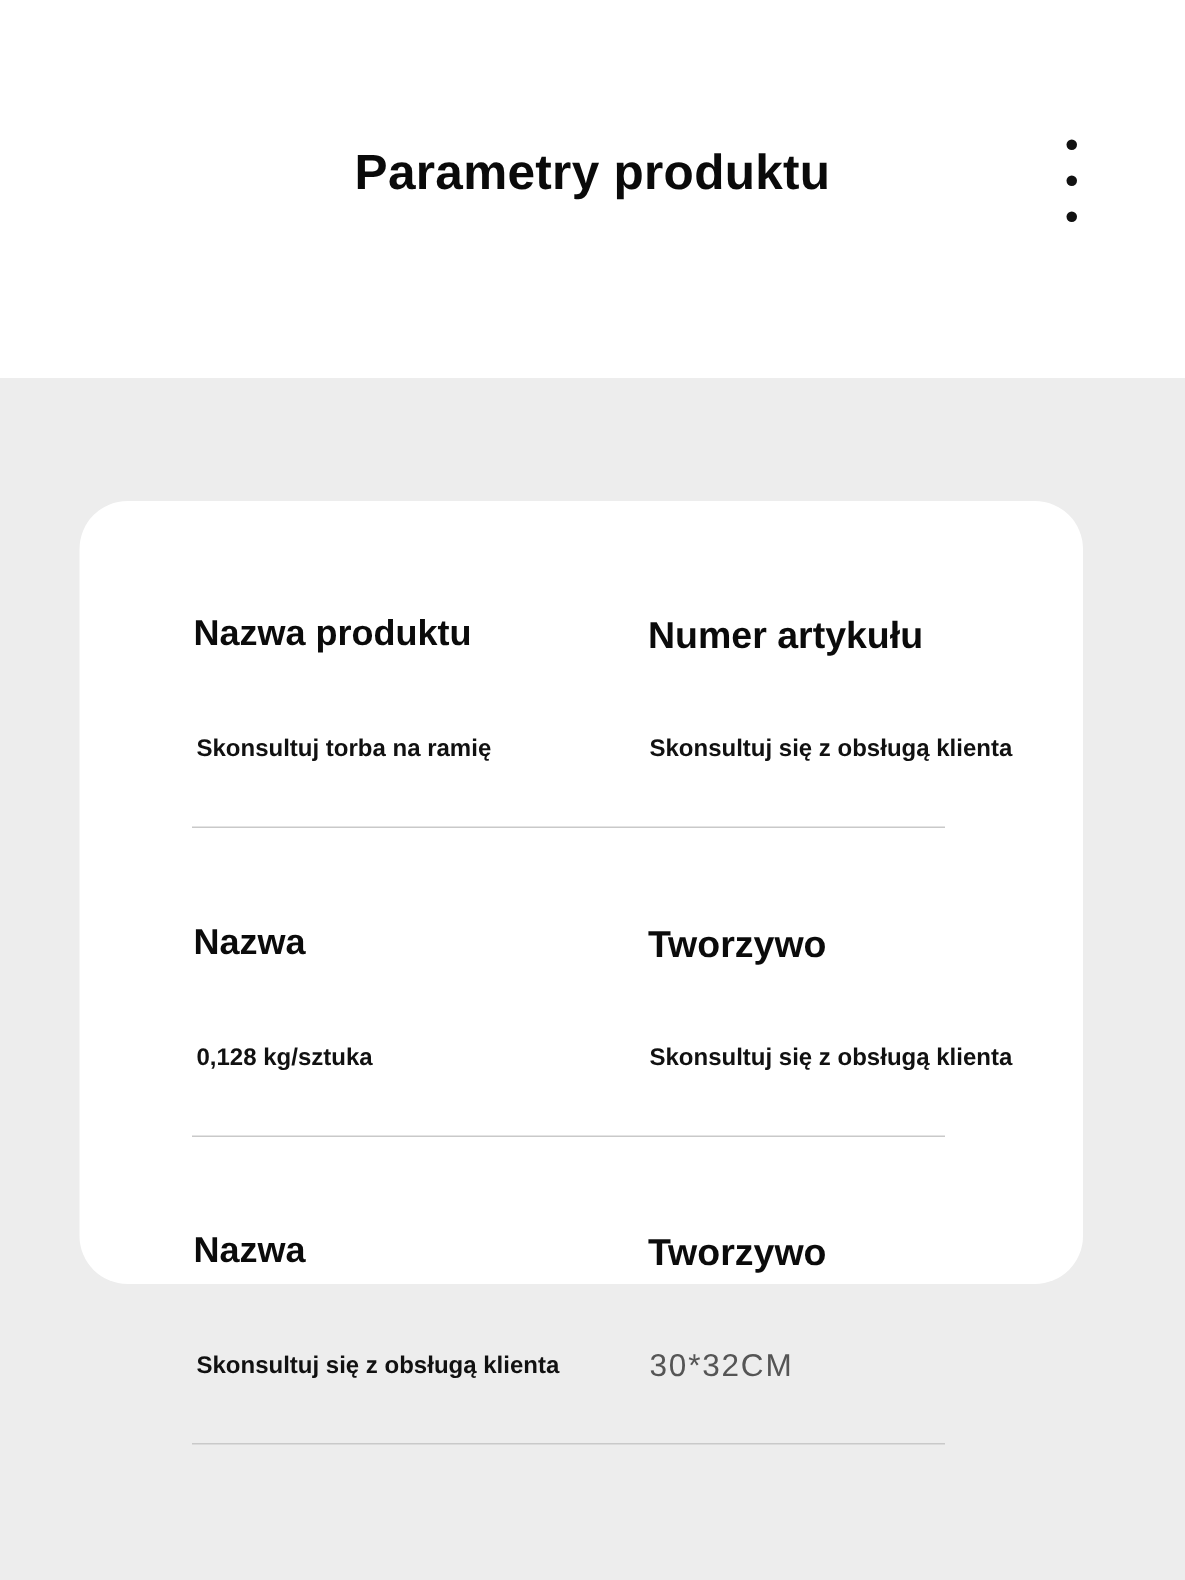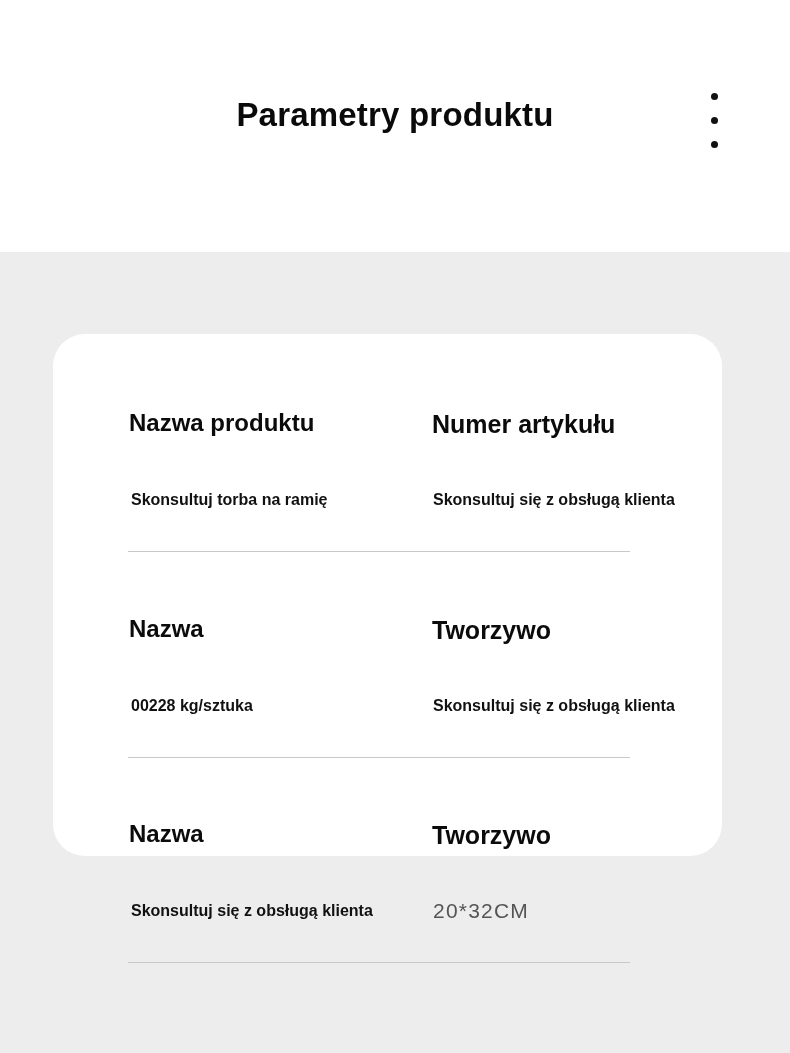--- a/index.html
+++ b/index.html
@@ -171,34 +171,34 @@
     <div class="cell col-1">
       <div class="cell-label">Numer artykułu</div>
       <div class="cell-value">Skonsultuj się z obsługą klienta</div>
     </div>
     <div class="row-divider"></div>
   </div>
 
   <div class="spec-row row-1">
     <div class="cell col-0">
       <div class="cell-label">Nazwa</div>
-      <div class="cell-value">00228 kg/sztuka</div>
+      <div class="cell-value">0,128 kg/sztuka</div>
     </div>
     <div class="cell col-1">
       <div class="cell-label">Tworzywo</div>
       <div class="cell-value">Skonsultuj się z obsługą klienta</div>
     </div>
     <div class="row-divider"></div>
   </div>
 
   <div class="spec-row row-2">
     <div class="cell col-0">
       <div class="cell-label">Nazwa</div>
       <div class="cell-value">Skonsultuj się z obsługą klienta</div>
     </div>
     <div class="cell col-1">
       <div class="cell-label">Tworzywo</div>
-      <div class="cell-value size-style">20*32CM</div>
+      <div class="cell-value size-style">30*32CM</div>
     </div>
     <div class="row-divider"></div>
   </div>
 
 </div>
 
 </body></html>

